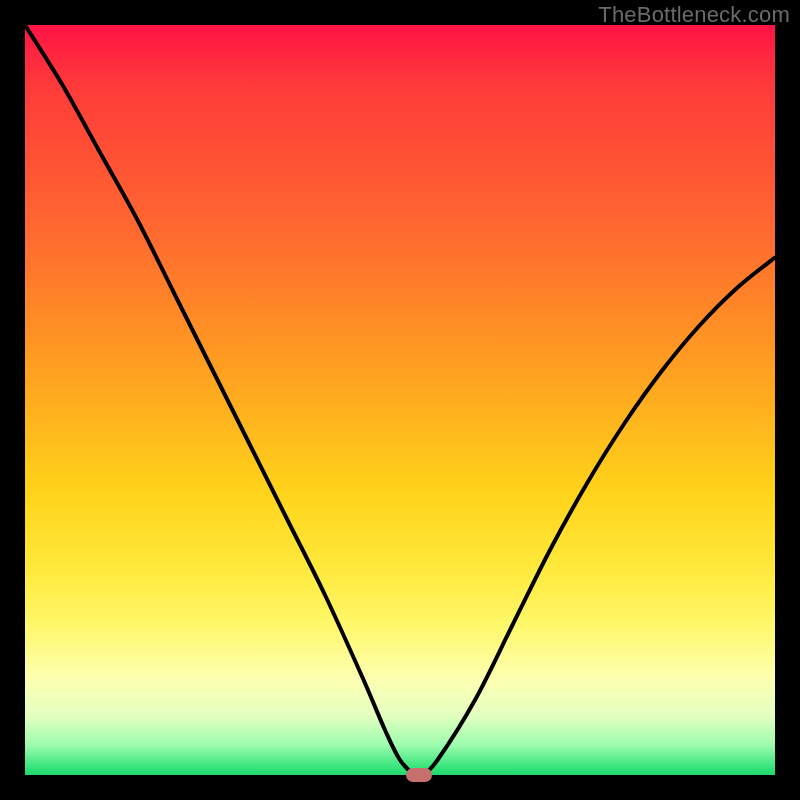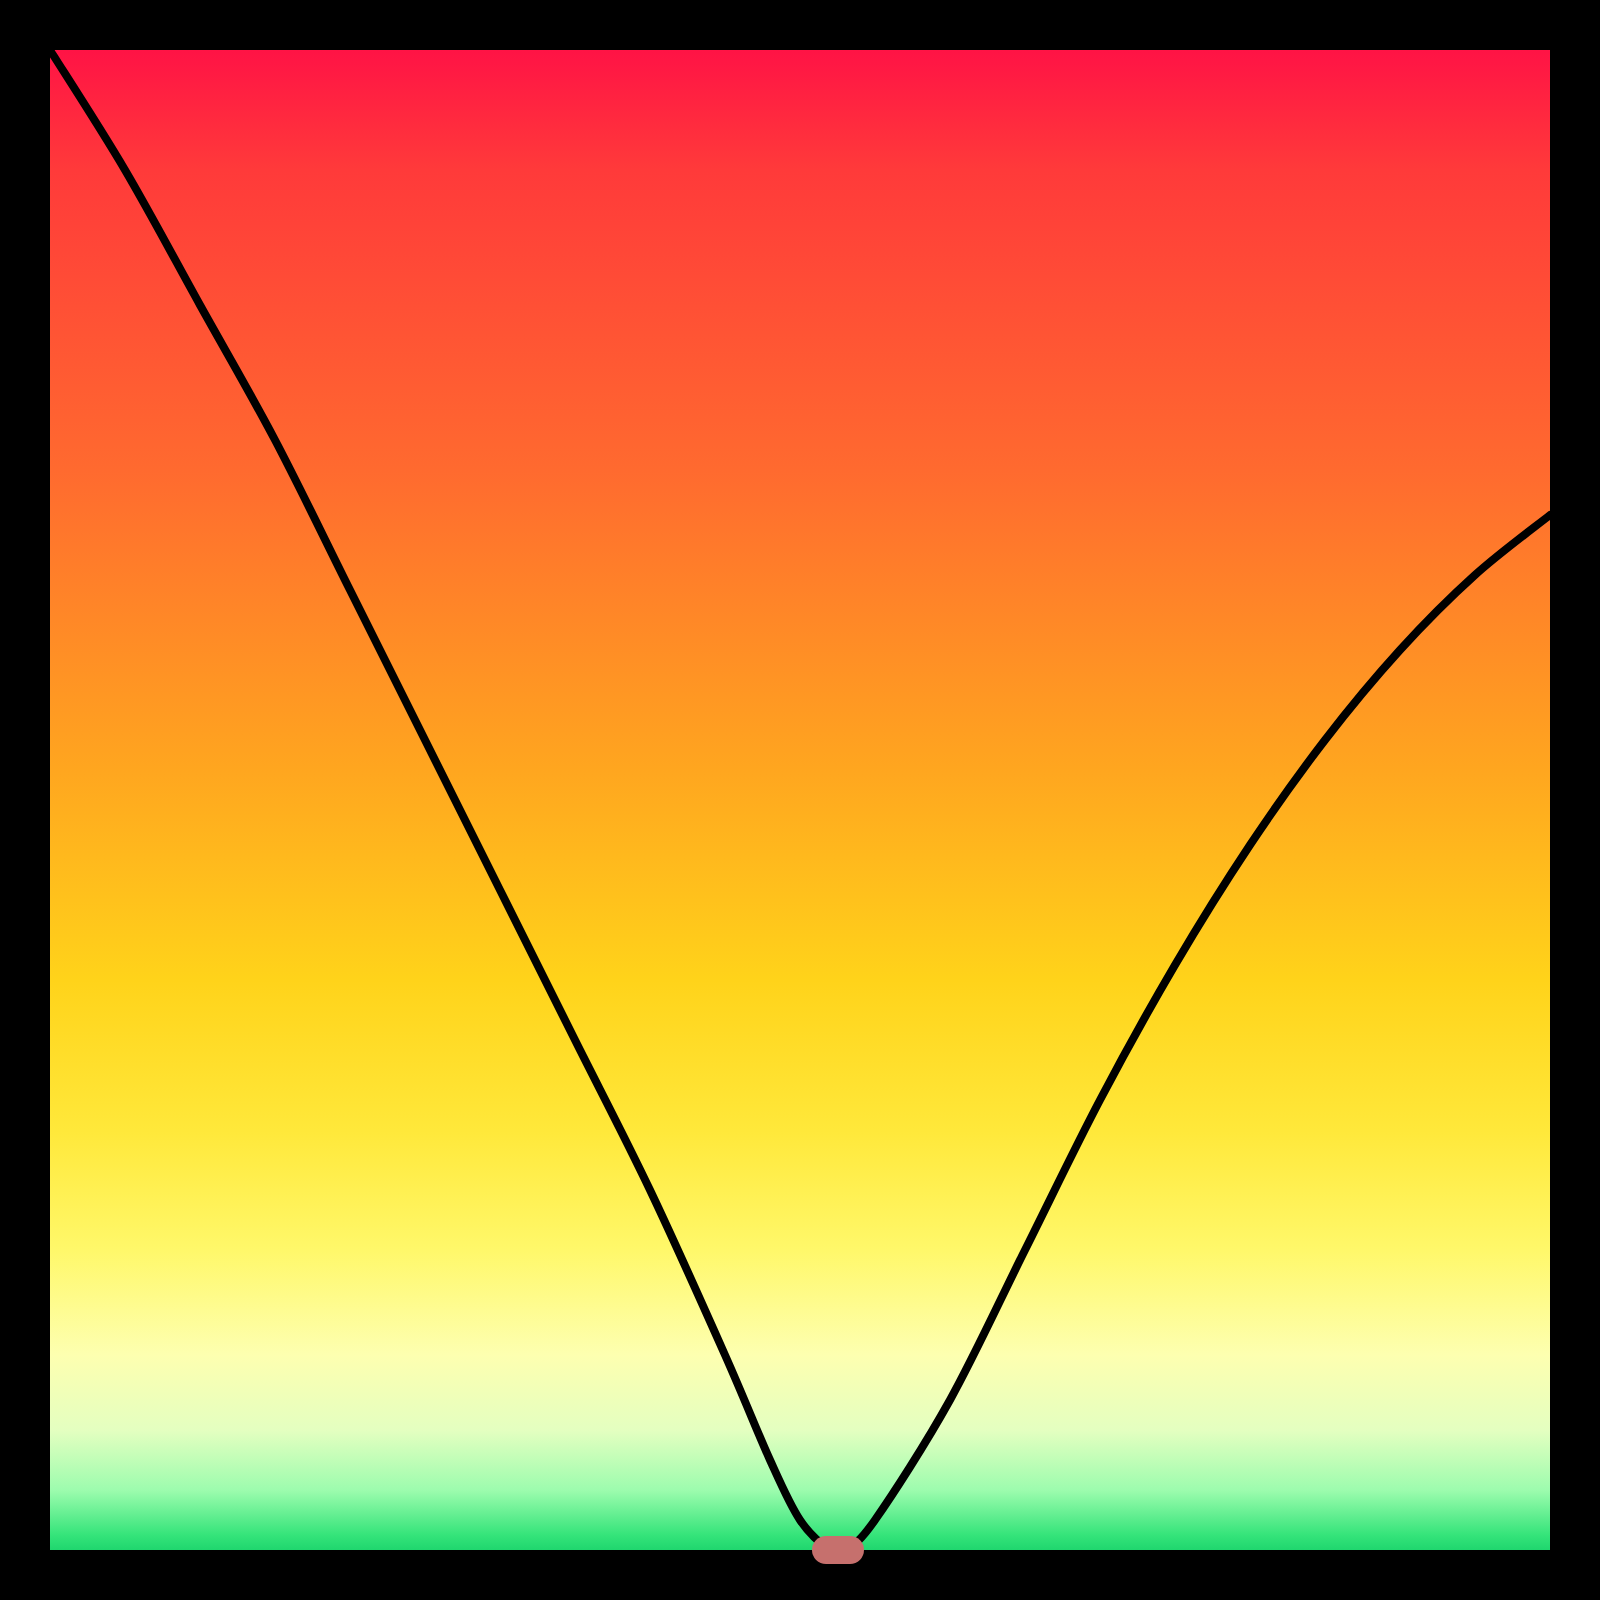--- a/index.html
+++ b/index.html
@@ -72,20 +72,21 @@
     background: #c6706d;
     border-radius: 7px;
     transform: translate(-50%, -50%);
     z-index: 5;
   }
 </style>
 </head>
 <body>
 
 <div class="frame">
+  <div class="watermark">TheBottleneck.com</div>
 
   <div class="plot">
     <div class="gradient"></div>
 
     <svg class="curve" viewBox="0 0 750 750" preserveAspectRatio="none">
       <path id="curve-path" d="M 0 0 C 6.25 10 25 38.75 37.5 60 C 50 81.25 62.5 105 75 127.5 C 87.5 150 100 171.25 112.5 195 C 125 218.75 137.5 245 150 270 C 162.5 295 175 320 187.5 345 C 200 370 212.5 395 225 420 C 237.5 445 250 470 262.5 495 C 275 520 287.5 543.75 300 570 C 312.5 596.25 327.5 630 337.5 652.5 C 347.5 675 353.75 691.25 360 705 C 366.25 718.75 370 727.5 375 735 C 380 742.5 386.25 747.5 390 750 C 393.75 752.5 393.75 752.5 397.5 750 C 401.25 747.5 403.75000000000006 747.5 412.50000000000006 735 C 421.25000000000006 722.5 437.5 697.5 450 675 C 462.5 652.5 475 625 487.5 600 C 500 575 512.5 548.75 525 525 C 537.5 501.25 550 478.75 562.5 457.5 C 575 436.25 587.5 416.25 600 397.5 C 612.5 378.75 625 361.25 637.5 345 C 650 328.75 662.5 313.75 675 300 C 687.5 286.25 700 273.75 712.5 262.5 C 725 251.25 743.75 237.5 750 232.5" fill="none" stroke="#000" stroke-width="4" stroke-linejoin="round" stroke-linecap="round"></path>
     </svg>
 
     <div id="marker" class="marker" style="left: 393.75px; top: 750px;"></div>
   </div>

